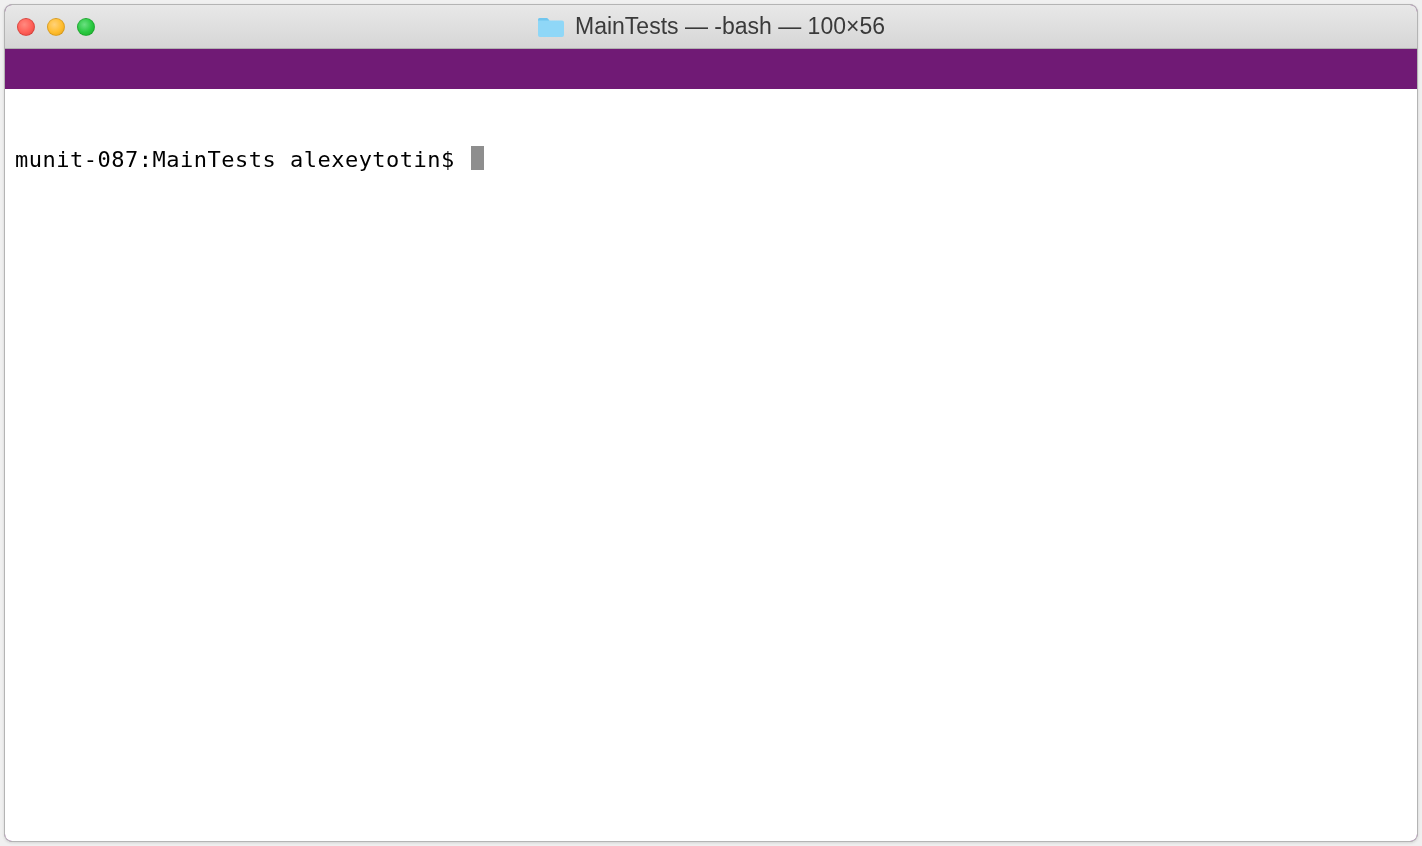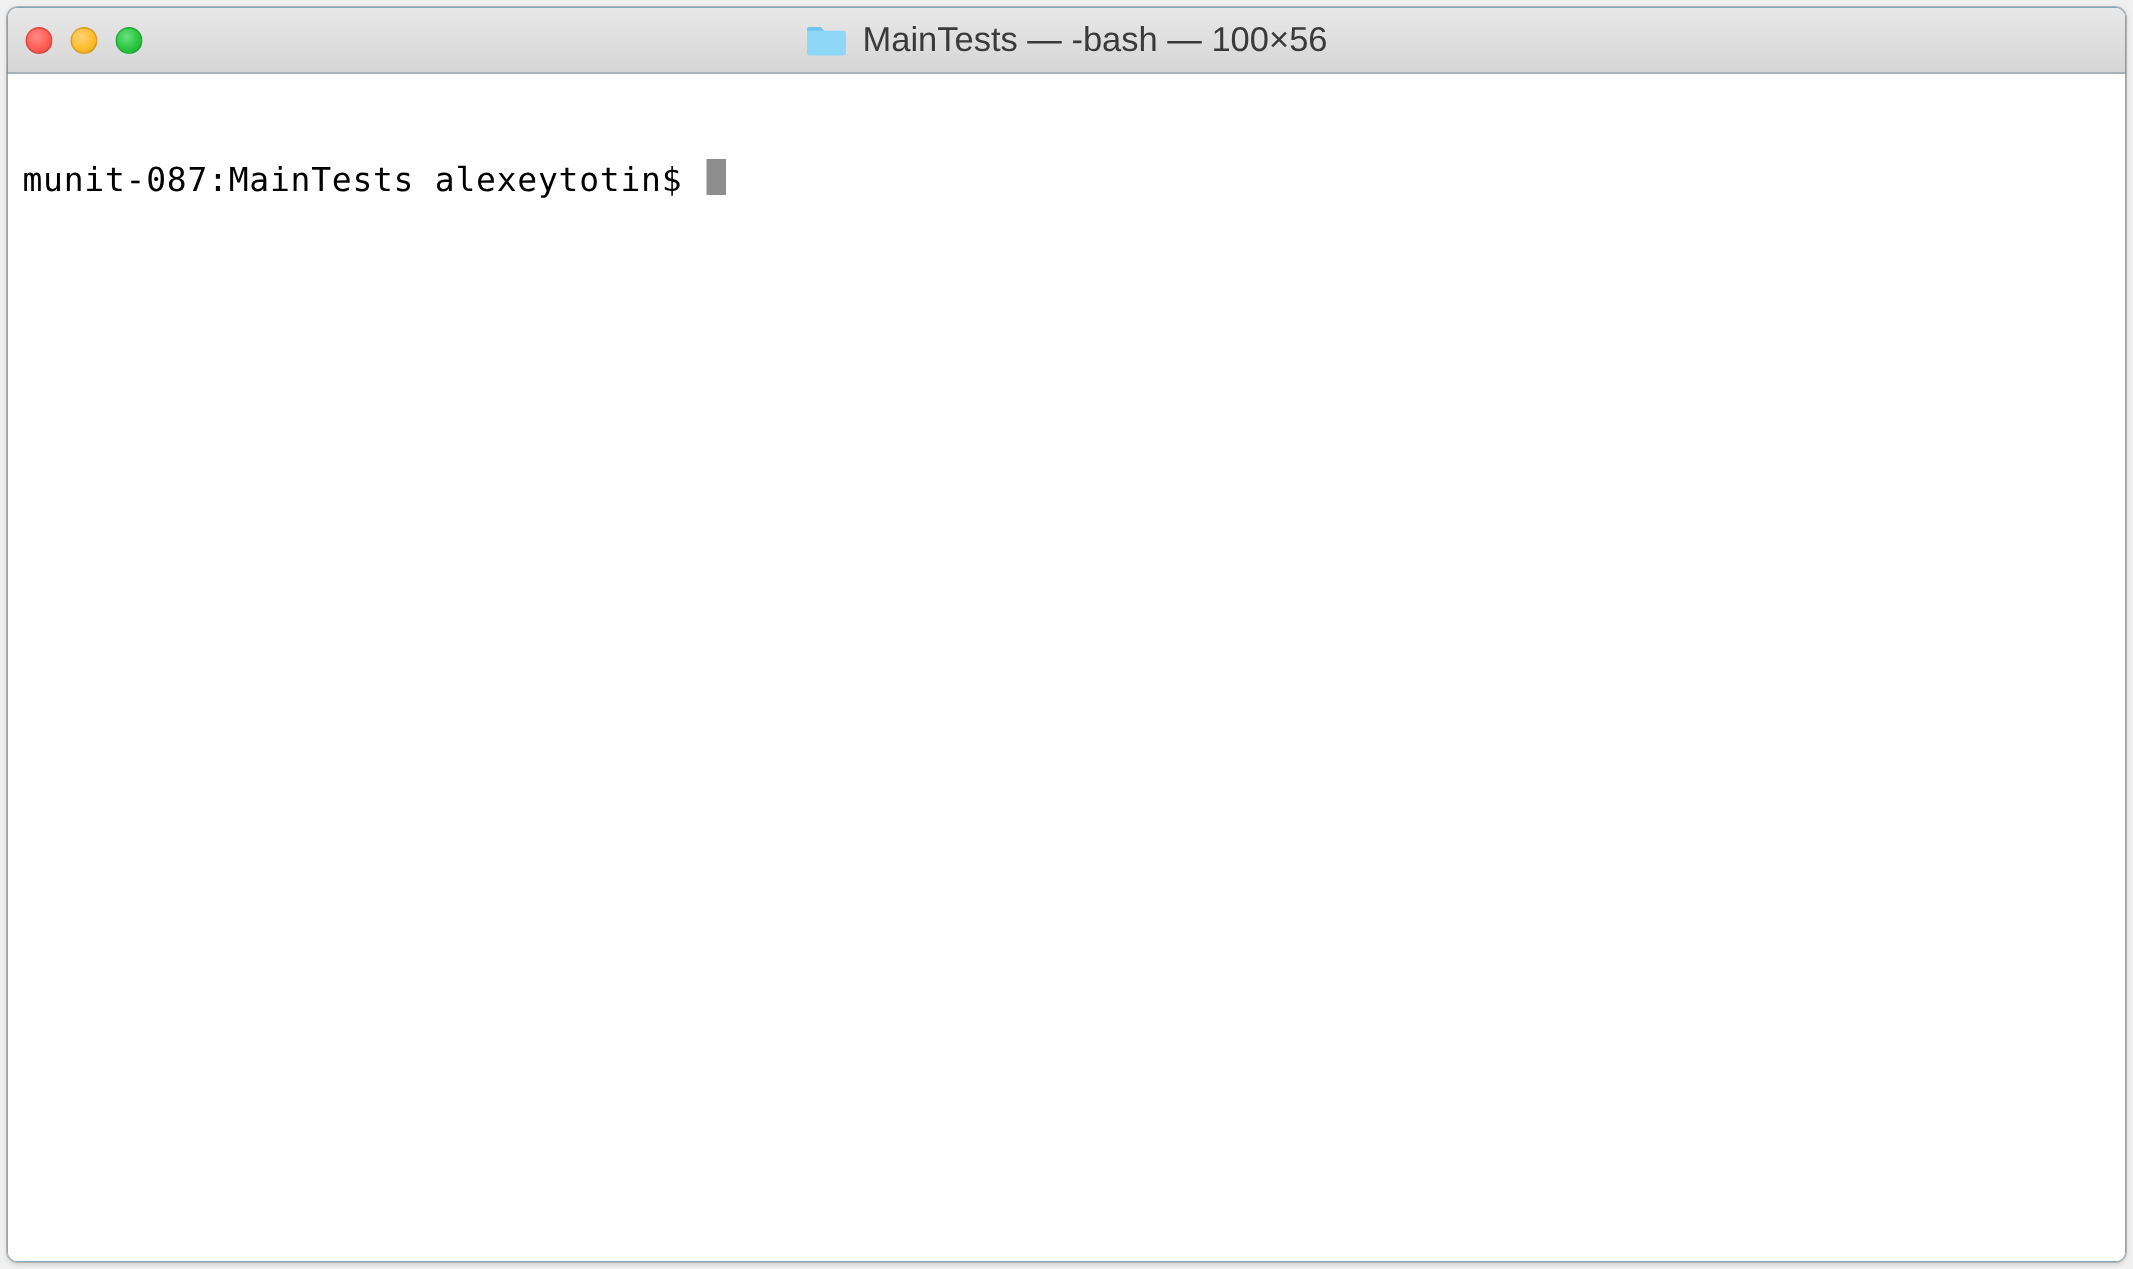--- a/index.html
+++ b/index.html
@@ -11,21 +11,21 @@
       width: 1422px;
       height: 846px;
       background: #f0f0f0;
       font-family: -apple-system, BlinkMacSystemFont, "Helvetica Neue", sans-serif;
       overflow: hidden;
     }
     .window {
       width: 1414px;
       height: 838px;
       margin: 4px;
-      background: #0369a1;
+      background: #701a75;
       border: 1px solid #b4b4b4;
       border-radius: 8px;
       overflow: hidden;
       box-shadow: 0 1px 3px rgba(0,0,0,0.12);
       display: flex;
       flex-direction: column;
     }
     .titlebar {
       height: 44px;
       background: linear-gradient(to bottom, #e8e8e8, #d6d6d6);
@@ -75,20 +75,21 @@
     .terminal-body {
       flex: 1;
       background: #ffffff;
       padding: 4px 10px;
       font-family: "Menlo", "Monaco", "Consolas", monospace;
       font-size: 22px;
       color: #000000;
       letter-spacing: 0.5px;
       white-space: pre;
       overflow: hidden;
+      margin-top: 40px;
     }
     .prompt-line {
       display: flex;
       align-items: baseline;
     }
     .cursor {
       display: inline-block;
       width: 13px;
       height: 24px;
       background: #8e8e8e;

